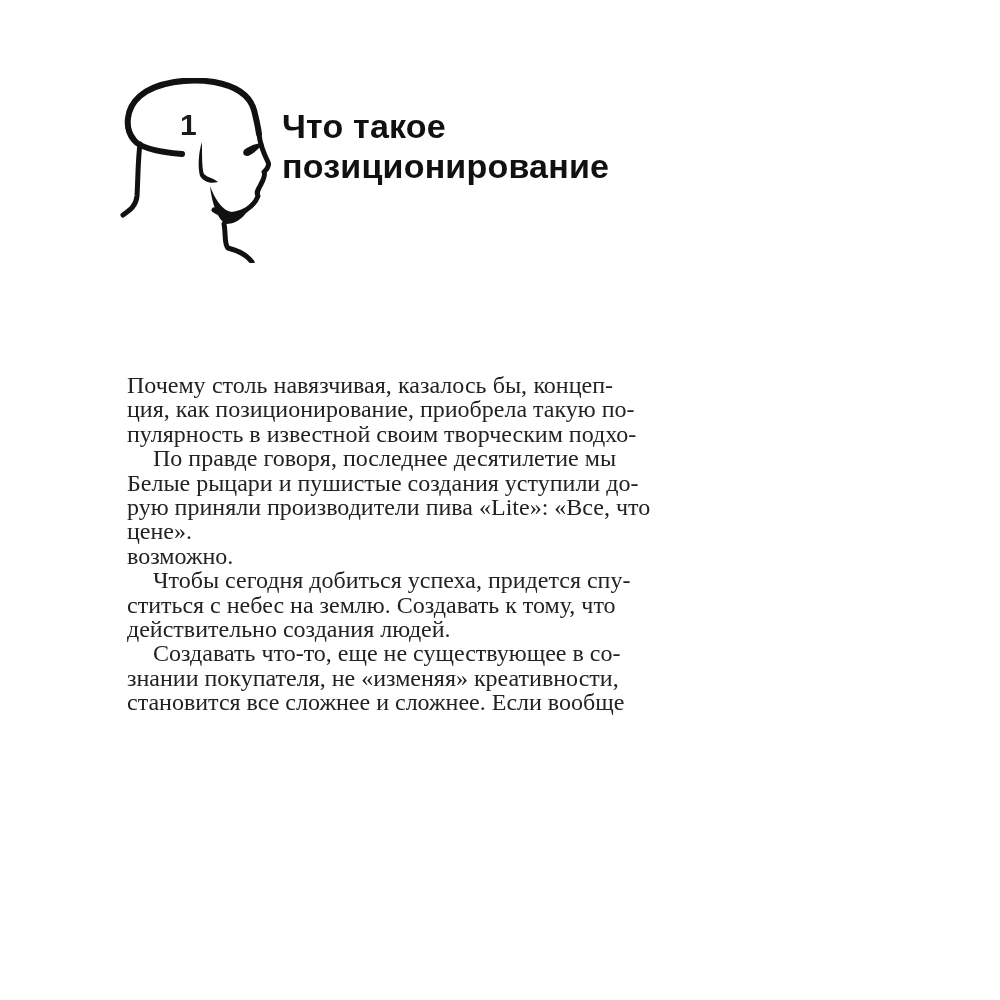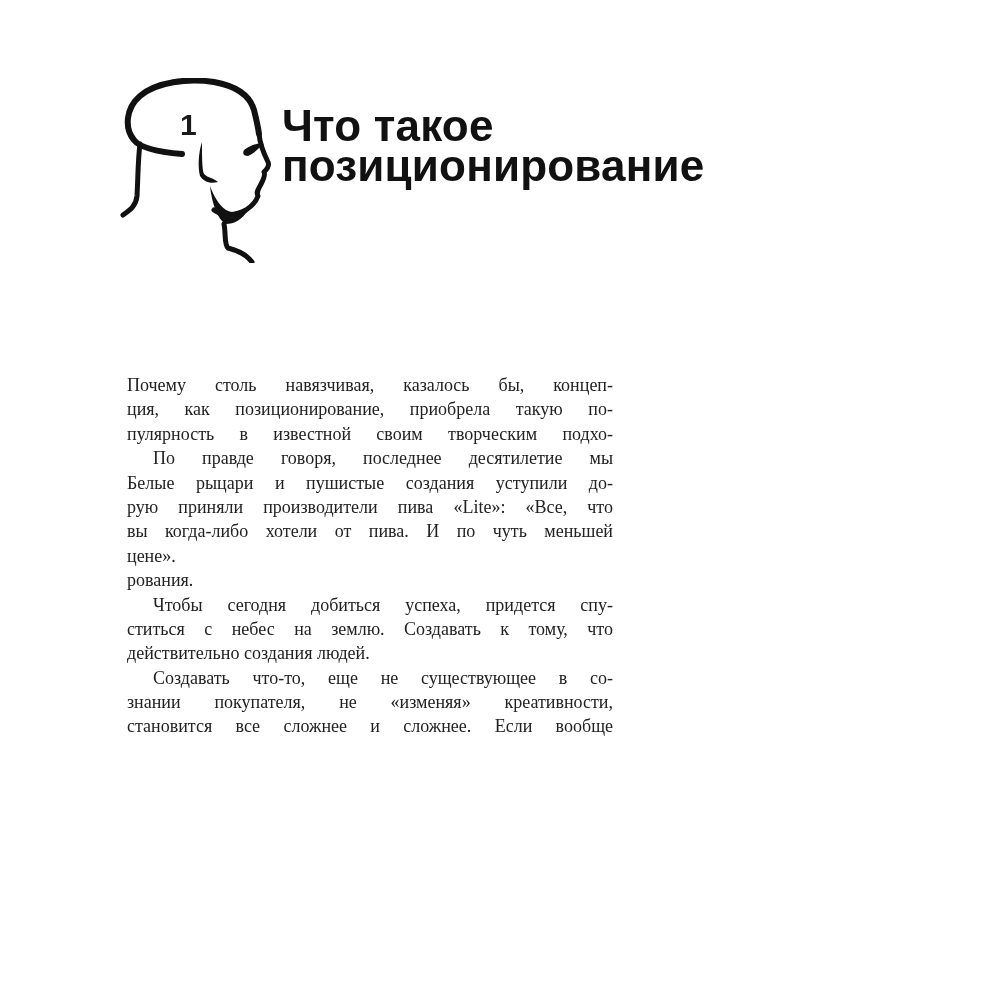--- a/index.html
+++ b/index.html
@@ -34,34 +34,34 @@
     font-weight: bold;
     font-size: 30px;
     color: #1a1a1a;
   }
   .chapter-title {
     position: absolute;
     left: 282px;
     top: 106px;
     font-family: "Liberation Sans", sans-serif;
     font-weight: bold;
-    font-size: 44px;
+    font-size: 34px;
     line-height: 40px;
     color: #111111;
     letter-spacing: 0.2px;
     margin: 0;
   }
   .chapter-title span { display: block; white-space: nowrap; }
   .body-text {
     position: absolute;
     left: 127px;
     top: 373px;
     width: 486px;
     font-family: "Liberation Serif", serif;
-    font-size: 18px;
+    font-size: 24px;
     line-height: 24.4px;
     color: #222222;
   }
   .body-text .line {
     display: block;
     white-space: nowrap;
     text-align: justify;
     text-align-last: justify;
     height: 24.4px;
   }
@@ -105,26 +105,25 @@
   <div>
     <span class="line">Почему столь навязчивая, казалось бы, концеп-</span>
     <span class="line">ция, как позиционирование, приобрела такую по-</span>
     <span class="line">пулярность в известной своим творческим подхо-</span>
   </div>
 
   <div>
     <span class="line indent">По правде говоря, последнее десятилетие мы</span>
     <span class="line">Белые рыцари и пушистые создания уступили до-</span>
     <span class="line">рую приняли производители пива «Lite»: «Все, что</span>
-    <span class="line">вы когда-либо хотели от пива. И по чуть меньшей</span>
     <span class="line last">цене».</span>
   </div>
 
   <div>
-    <span class="line last">рования.</span>
+    <span class="line last">возможно.</span>
   </div>
 
   <div>
     <span class="line indent">Чтобы сегодня добиться успеха, придется спу-</span>
     <span class="line">ститься с небес на землю. Создавать к тому, что</span>
     <span class="line last">действительно создания людей.</span>
   </div>
 
   <div>
     <span class="line indent">Создавать что-то, еще не существующее в со-</span>

